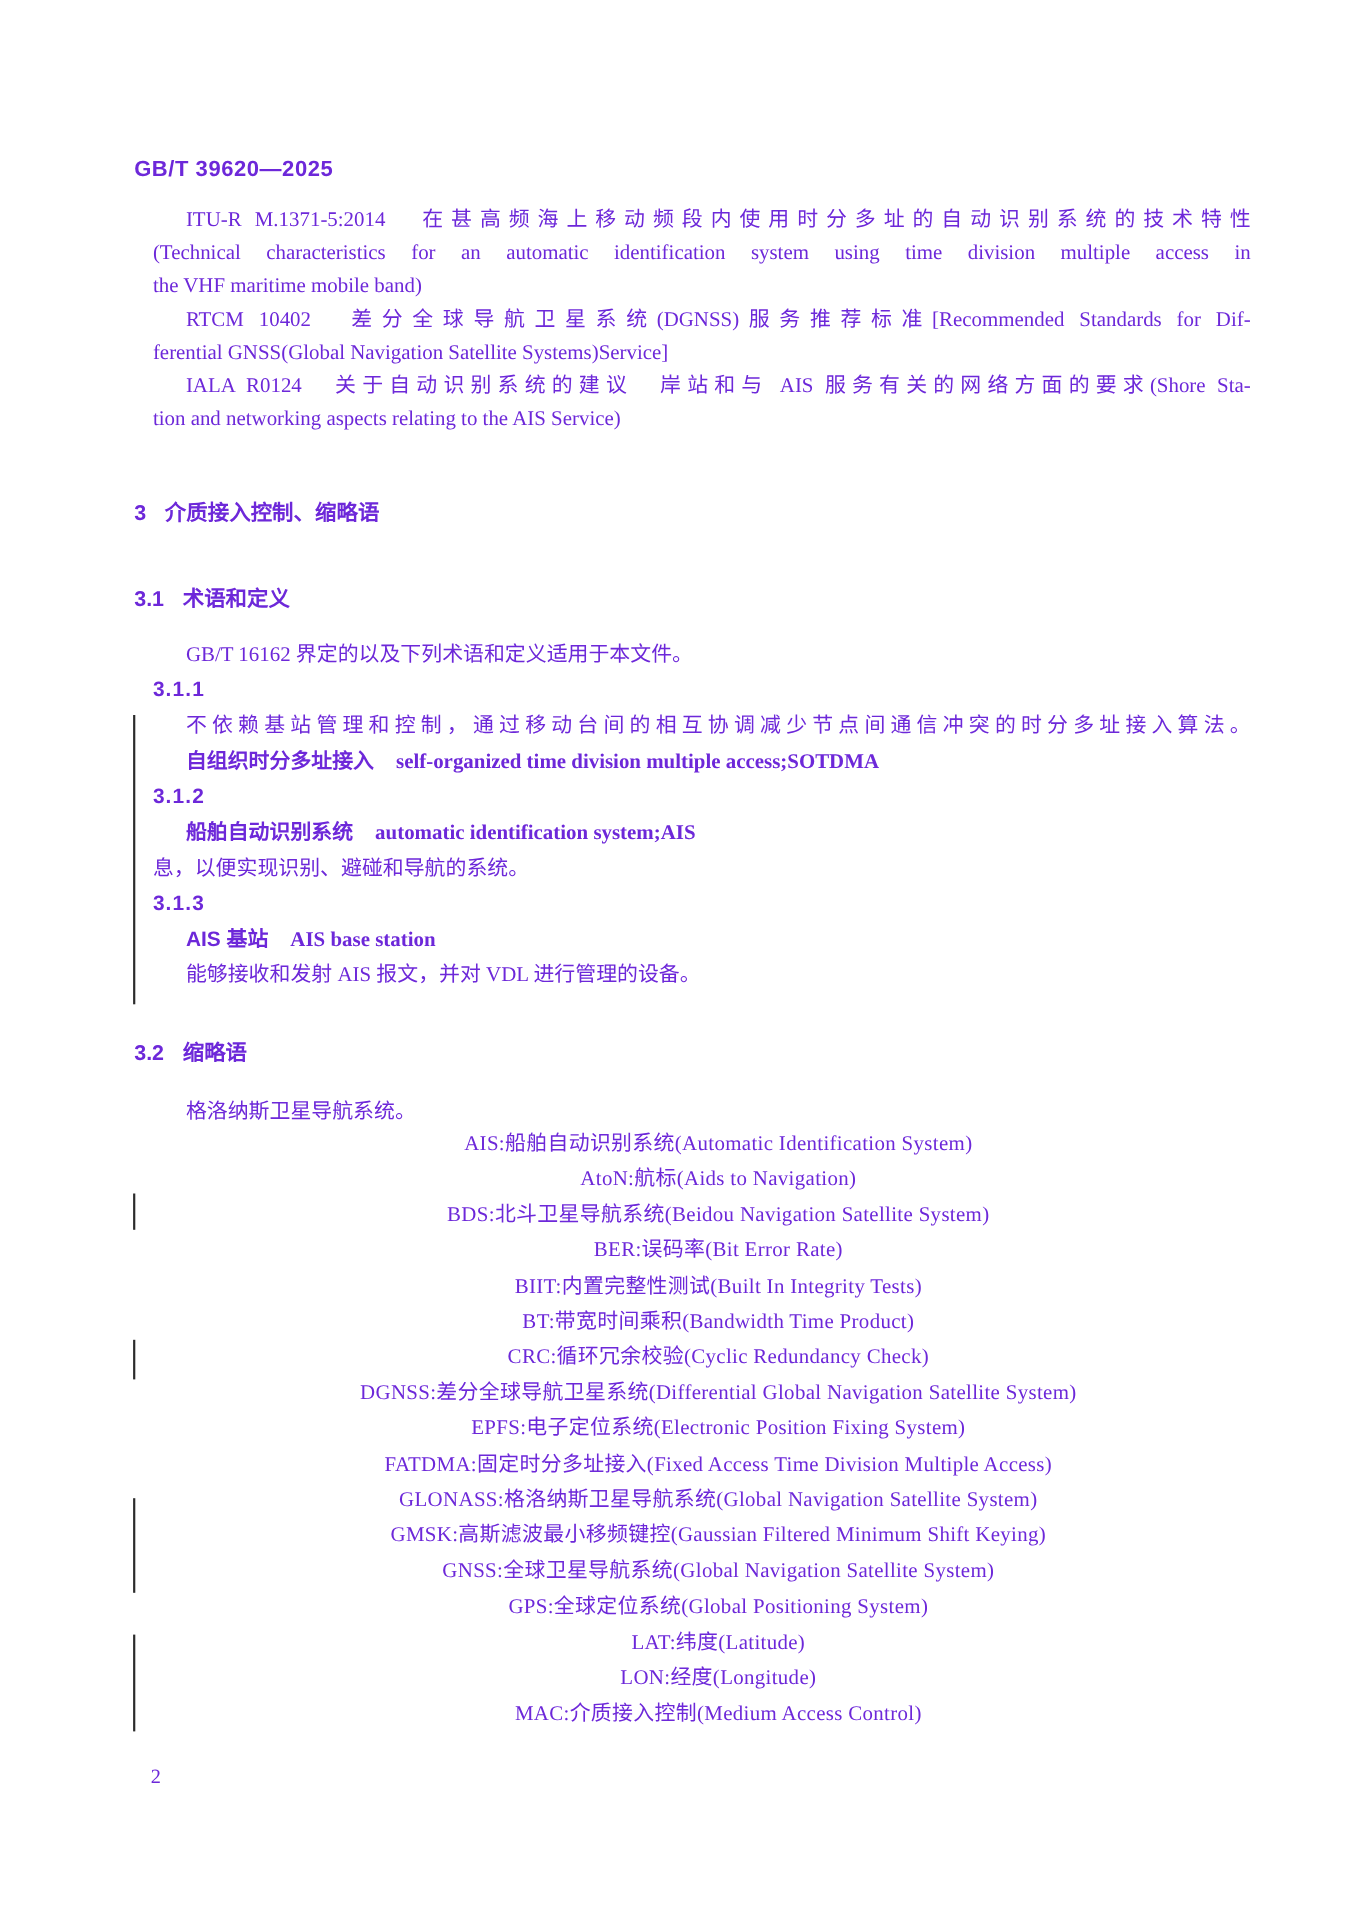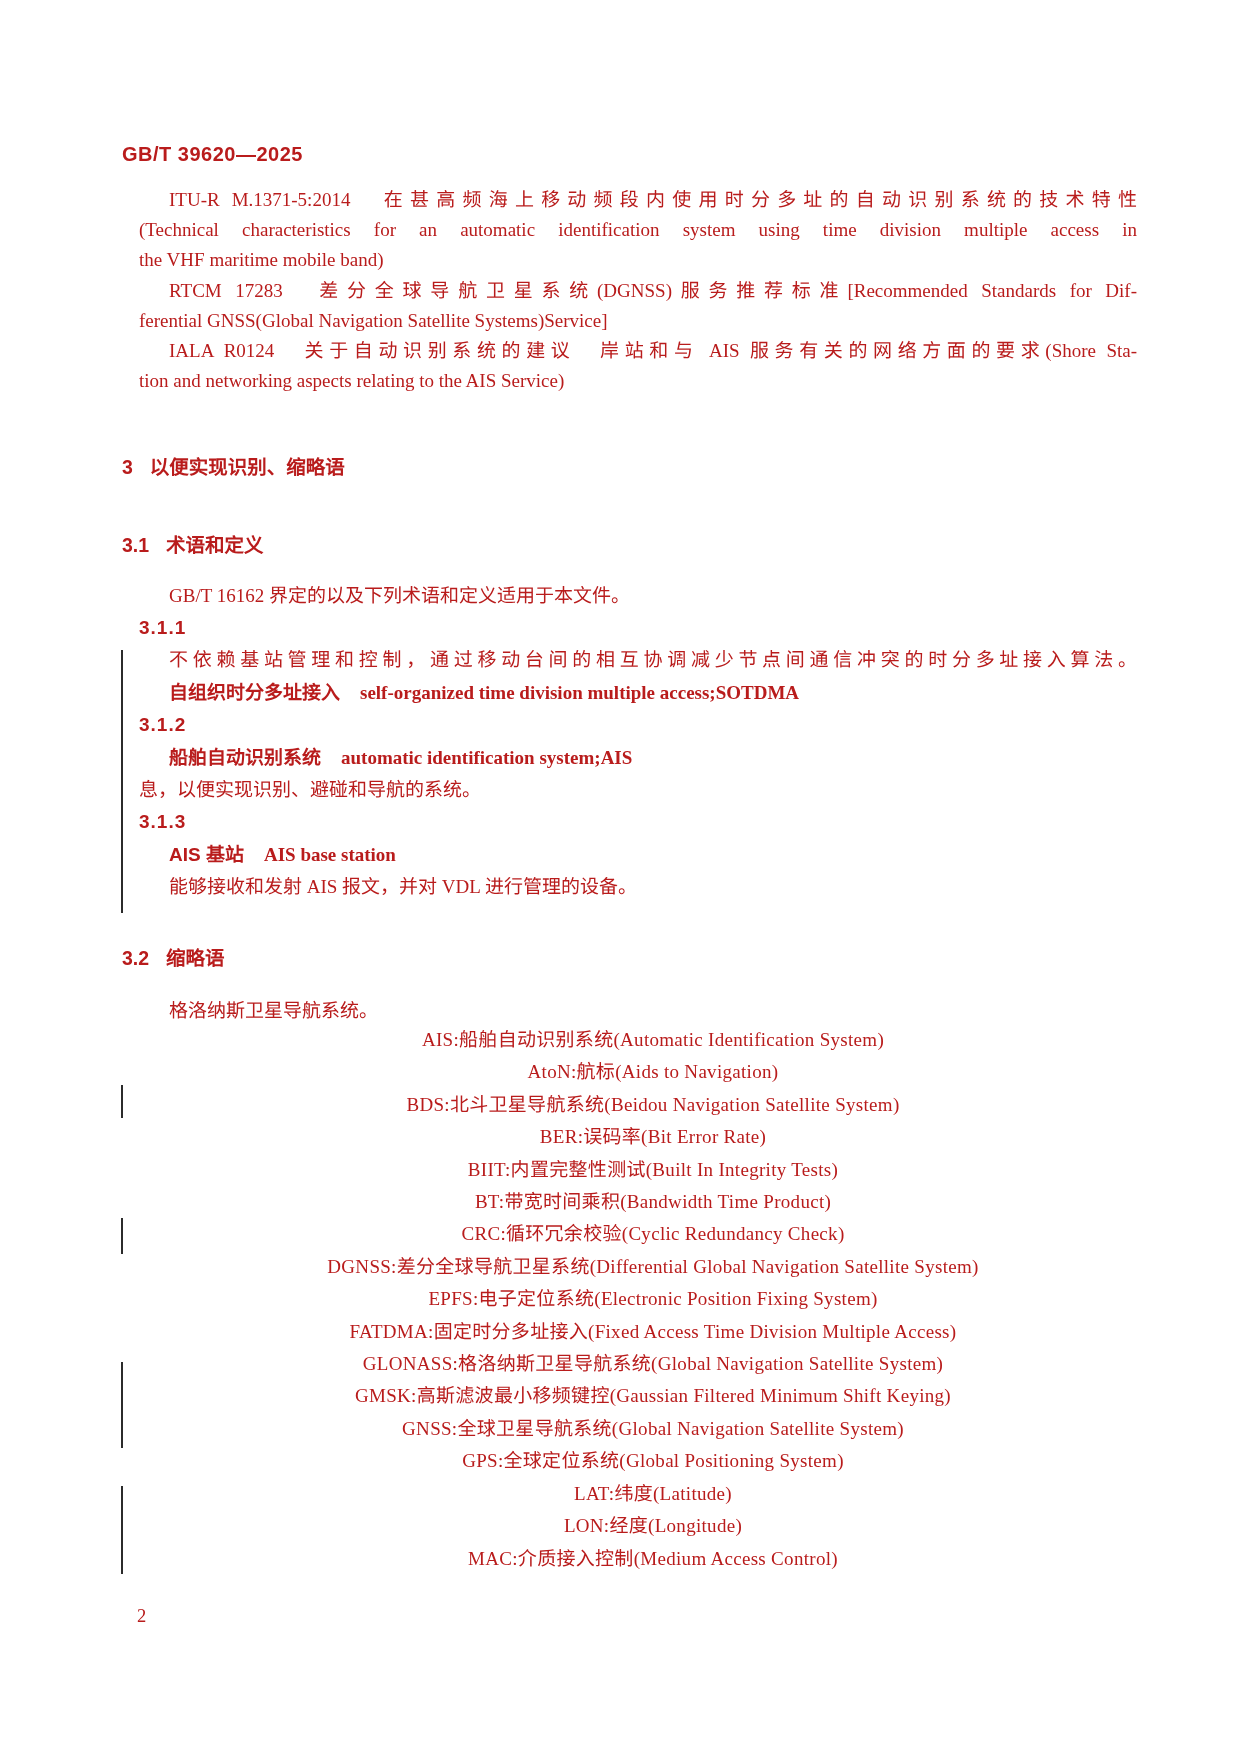--- a/index.html
+++ b/index.html
@@ -2,21 +2,21 @@
 <html lang="zh-CN"><head>
 <meta charset="utf-8">
 <style>
   html,body { margin:0; padding:0; background:#e8e8e8; }
   .page {
     position: relative;
     width: 1241px;
     height: 1754px;
     margin: 0 auto;
     background: #ffffff;
-    color: #b91c1c;
+    color: #6d28d9;
     font-family: "Liberation Serif", "DejaVu Serif", serif;
     font-size: 19px;
     overflow: hidden;
   }
   .abs { position: absolute; }
   .doc-header {
     left: 122px; top: 143px;
     font-family: "Liberation Sans", "DejaVu Sans", sans-serif;
     font-weight: 700;
     font-size: 20px;
@@ -63,28 +63,28 @@
 <body>
 
 <div class="page">
 
   <div class="abs doc-header">GB/T 39620—2025</div>
 
   <div class="abs block" style="top:185px;">
     <div class="line indent j">ITU-R M.1371-5:2014　在甚高频海上移动频段内使用时分多址的自动识别系统的技术特性</div>
     <div class="line j">(Technical characteristics for an automatic identification system using time division multiple access in</div>
     <div class="line">the VHF maritime mobile band)</div>
-    <div class="line indent j">RTCM 17283　差分全球导航卫星系统(DGNSS)服务推荐标准[Recommended Standards for Dif-</div>
+    <div class="line indent j">RTCM 10402　差分全球导航卫星系统(DGNSS)服务推荐标准[Recommended Standards for Dif-</div>
     <div class="line">ferential GNSS(Global Navigation Satellite Systems)Service]</div>
     <div class="line indent j">IALA R0124　关于自动识别系统的建议　岸站和与 AIS 服务有关的网络方面的要求(Shore Sta-</div>
     <div class="line">tion and networking aspects relating to the AIS Service)</div>
   </div>
 
   <div class="abs heading" style="top:455px;">
-    <span class="num">3</span><span>以便实现识别、缩略语</span>
+    <span class="num">3</span><span>介质接入控制、缩略语</span>
   </div>
 
   <div class="abs heading" style="top:533px;">
     <span class="num">3.1</span><span>术语和定义</span>
   </div>
 
   <div class="abs block" style="top:581px;">
     <div class="line indent">GB/T 16162 界定的以及下列术语和定义适用于本文件。</div>
   </div>
 

